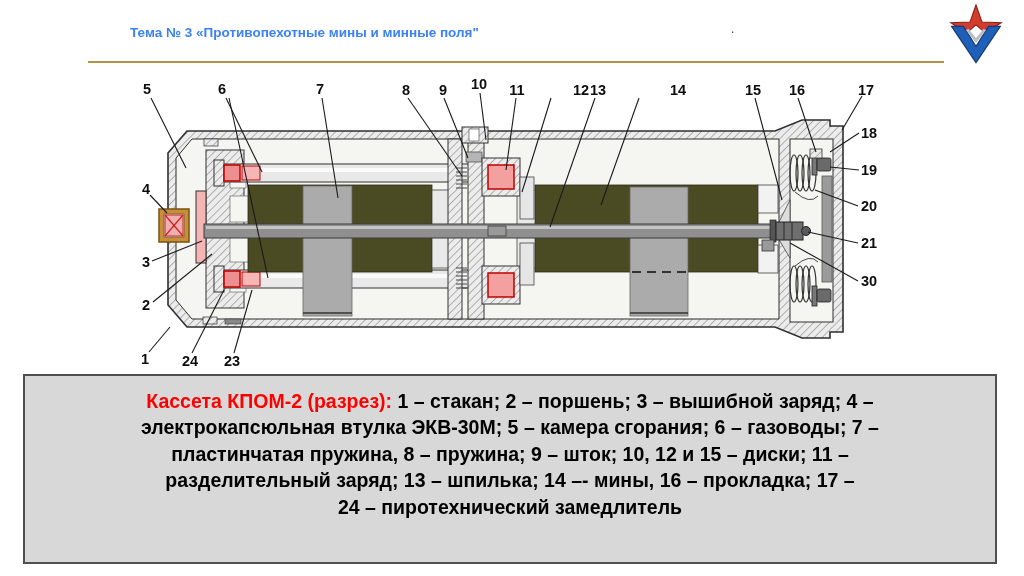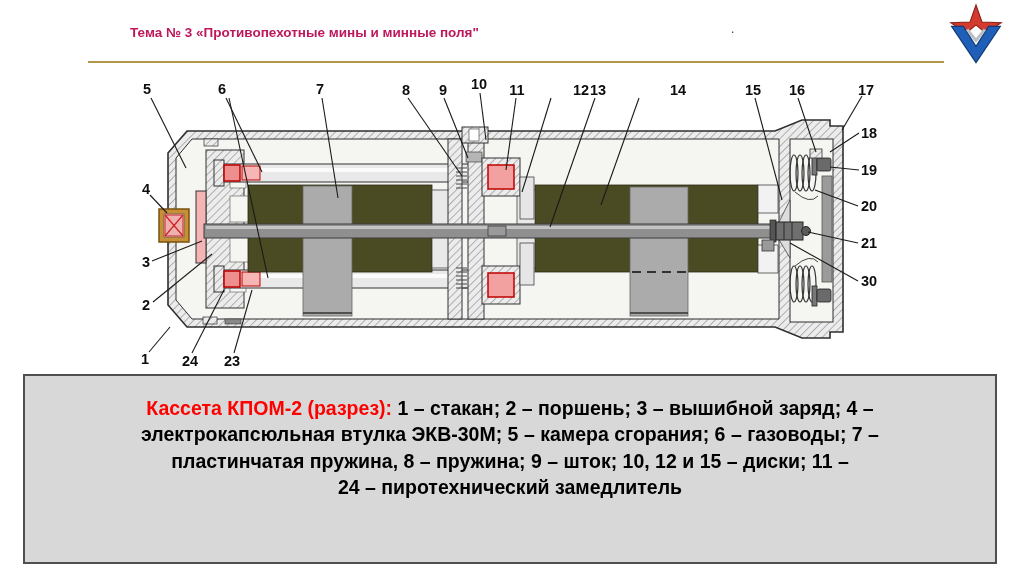--- a/index.html
+++ b/index.html
@@ -1,27 +1,27 @@
 <!DOCTYPE html>
 <html><head>
 <meta charset="utf-8">
 <style>
   html,body{margin:0;padding:0;background:#ffffff;}
   .slide{position:relative;width:1024px;height:576px;background:#ffffff;overflow:hidden;
          font-family:"Liberation Sans", sans-serif;}
-  .title{position:absolute;left:130px;top:25px;font-size:13.5px;font-weight:bold;color:#be185d;}
+  .title{position:absolute;left:130px;top:25px;font-size:13.5px;font-weight:bold;color:#3b82f6;}
   .tiny-dot{position:absolute;left:731px;top:22px;font-size:12px;color:#333;}
   .gold-line{position:absolute;left:88px;top:61px;width:856px;height:2px;background:#b2974b;}
   .logo{position:absolute;left:936px;top:2px;width:80px;height:74px;}
   .diagram-svg{position:absolute;left:0;top:0;width:1024px;height:576px;}
   .callout{position:absolute;transform:translate(-50%,-50%);font-size:14.5px;font-weight:bold;
            color:#0d0d0d;white-space:nowrap;}
   .caption{position:absolute;left:23px;top:374px;width:974px;height:190px;box-sizing:border-box;
            background:#d8d8d8;border:2px solid #4f4f4f;text-align:center;
-           font-size:19.5px;font-weight:bold;color:#000;line-height:26.4px;padding-top:19px;}
+           font-size:19.5px;font-weight:bold;color:#000;line-height:26.4px;padding-top:12px;}
   .caption .line{white-space:nowrap;}
   .caption .lead{color:#ff0000;}
 </style>
 </head>
 <body>
 
 <div class="slide">
 
   <div class="title">Тема № 3 «Противопехотные мины и минные поля"</div>
   <div class="tiny-dot">.</div>
@@ -227,16 +227,17 @@
   <div class="callout" style="left:869px;top:281px">30</div>
   <div class="callout" style="left:232px;top:361px">23</div>
   <div class="callout" style="left:190px;top:361px">24</div>
 
   <div class="caption">
     <div class="line">
       <span class="lead">Кассета КПОМ-2 (разрез):</span><span> 1 – стакан; 2 – поршень; 3  – вышибной заряд; 4 –</span>
     </div>
     <div class="line">электрокапсюльная втулка ЭКВ-30М; 5 – камера сгорания; 6 – газоводы; 7 –</div>
     <div class="line">пластинчатая пружина, 8  – пружина; 9 – шток; 10, 12 и 15 – диски; 11 –</div>
+    <div class="line">разделительный заряд; 13  – шпилька; 14 –- мины, 16 – прокладка; 17 –</div>
     <div class="line">24 – пиротехнический замедлитель</div>
   </div>
 
 </div>
 
 </body></html>

